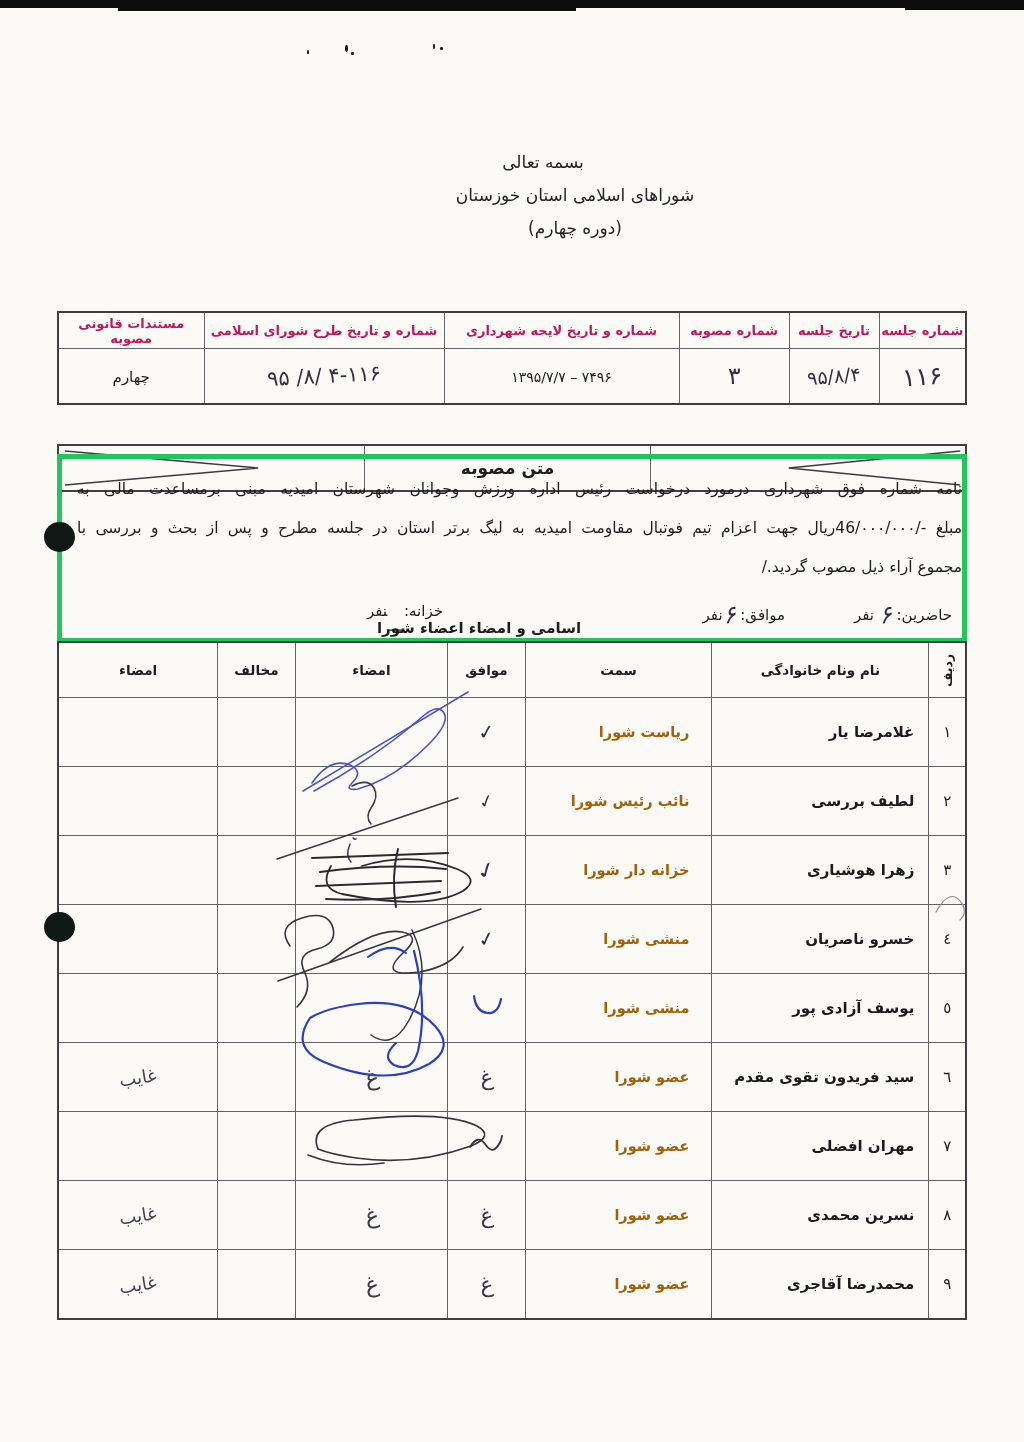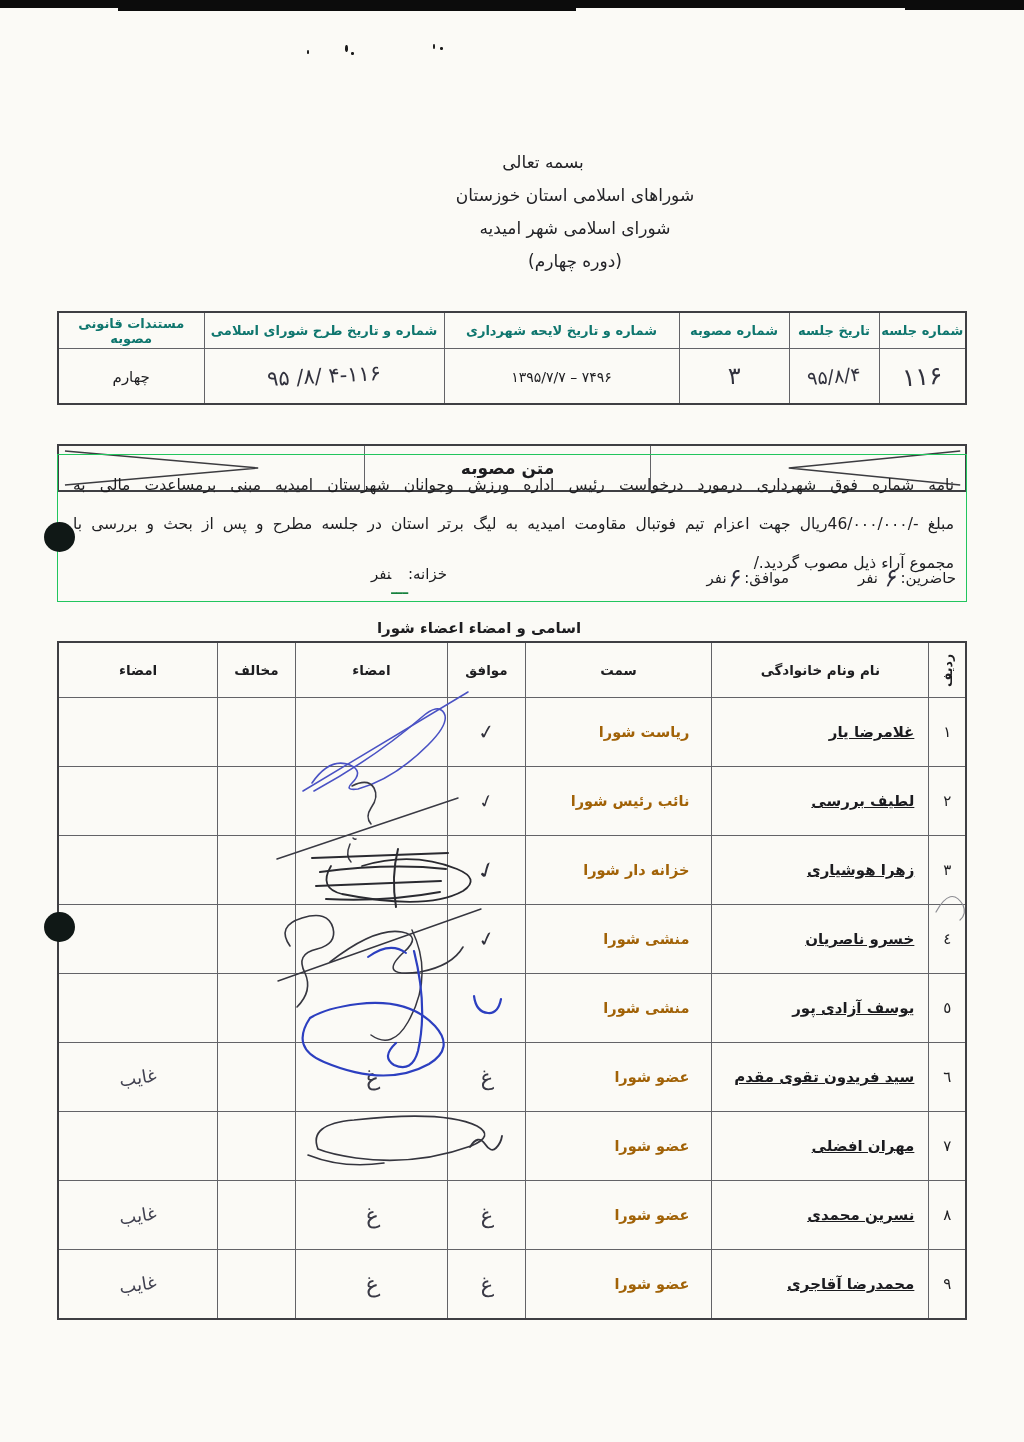--- a/index.html
+++ b/index.html
@@ -14,57 +14,57 @@
   
   .doc-header{position:absolute;top:146px;left:360px;width:430px;text-align:center;
               font-size:17px;line-height:33px;color:#232327;direction:rtl;}
   .h-basmala{transform:translateX(-32px);}
   
   table{border-collapse:collapse;table-layout:fixed;direction:rtl;}
   td{border:1px solid #636367;overflow:hidden;}
   .info-table,.banner,.members{position:absolute;left:57px;width:910px;background:transparent;}
   .info-table{top:311px;border:2px solid #3f3f43;}
   .info-table td{text-align:center;vertical-align:middle;}
-  .it-head td{height:33px;font-size:13px;font-weight:700;color:#0f766e;}
+  .it-head td{height:33px;font-size:13px;font-weight:700;color:#be185d;}
   .it-vals td{height:52px;}
   .hw{color:#32323e;display:inline-block;white-space:nowrap;}
   .hw-session{font-size:25px;transform:rotate(-4deg);}
   .hw-date{font-size:19px;transform:rotate(-5deg);}
   .hw-res{font-size:24px;transform:rotate(-2deg);}
   .hw-plan{font-size:21px;transform:rotate(-3deg);}
   .typed-num{font-size:14px;letter-spacing:.5px;}
   .typed-docs{font-size:15px;}
   
   .banner{top:404px;border:2px solid #3f3f43;height:46px;margin-top:40px;}
   .banner td{height:42px;vertical-align:middle;text-align:center;}
   .b-mid{font-size:17px;font-weight:700;letter-spacing:1px;}
   .banner svg{display:block;width:100%;height:40px;}
   
-  .res-box{position:absolute;top:454px;left:57px;width:910px;height:148px;border:1px solid #22c55e;
-           box-sizing:border-box;direction:rtl;padding:11px 12px 0 15px;}
+  .res-box{position:absolute;top:454px;left:57px;width:910px;height:189px;border:5px solid #22c55e;
+           box-sizing:border-box;direction:rtl;padding:11px 0 0 15px;}
   .res-line{font-size:15.5px;line-height:39px;color:#1d1d20;}
   .res-just{text-align:justify;text-align-last:justify;}
   .res-end{text-align:right;}
   .stats{position:absolute;left:0;right:0;bottom:6px;height:34px;}
   .stat{position:absolute;white-space:nowrap;font-size:15px;direction:rtl;}
   .stat-present{right:10px;}
   .stat-agree{right:177px;}
   .stat-oppose{right:519px;}
   .hw-val{font-size:24px;color:#30303e;display:inline-block;transform:rotate(-9deg);
           position:relative;top:3px;font-style:italic;}
   .hw-dash{color:#15803d;font-size:19px;position:relative;top:15px;}
   
   .members-title{position:absolute;top:619px;left:57px;width:910px;text-align:center;
                  font-weight:700;font-size:15px;direction:rtl;transform:translateX(-33px);}
   .members{top:641px;border:2px solid #3f3f43;}
   .members thead td{height:52px;text-align:center;vertical-align:middle;font-weight:700;font-size:13.5px;}
   .members tbody td{height:66px;text-align:center;vertical-align:middle;}
   .rdif{transform:rotate(-90deg);display:inline-block;font-size:12.5px;font-weight:700;white-space:nowrap;}
   .c-no{font-size:15px;}
-  .c-name{text-align:right !important;padding-right:14px;font-weight:700;font-size:15px;color:#1b1b1f;text-decoration:underline;}
+  .c-name{text-align:right !important;padding-right:14px;font-weight:700;font-size:15px;color:#1b1b1f;}
   .c-role{text-align:right !important;padding-right:22px;font-weight:700;font-size:14.5px;color:#a16207;}
   .check{font-size:20px;color:#2f2f3a;display:inline-block;font-weight:700;transform:rotate(-8deg);}
   .ck1{transform:rotate(-16deg) scale(.9);}
   .ck2{transform:rotate(-26deg) scaleX(1.25);}
   .ck3{transform:rotate(-12deg);}
   .gh{font-size:22px;color:#3a3a46;display:inline-block;transform:rotate(-5deg);}
   .gh-sign{font-size:23px;transform:rotate(-8deg);}
   .absent-note{font-size:18px;color:#414150;display:inline-block;transform:rotate(-9deg);letter-spacing:.5px;}
   .ink-overlay{position:absolute;top:0;left:0;width:1024px;height:1442px;z-index:5;pointer-events:none;}
 </style>
@@ -81,21 +81,20 @@
   <div class="speck" style="left:307px;top:50px;width:2px;height:4px;"></div>
   <div class="speck" style="left:433px;top:44px;width:2px;height:5px;"></div>
   <div class="speck" style="left:440px;top:47px;width:3px;height:3px;"></div>
 
   <div class="punch" style="top:522px;"></div>
   <div class="punch" style="top:912px;"></div>
 
   <header class="doc-header">
     <div class="h-basmala">بسمه تعالی</div>
     <div>شوراهای اسلامی استان خوزستان</div>
-    <div>شورای اسلامی شهر امیدیه</div>
     <div>(دوره چهارم)</div>
   </header>
 
   <table class="info-table" dir="rtl">
     <colgroup>
         <col style="width:87px">
         <col style="width:90px">
         <col style="width:110px">
         <col style="width:235px">
         <col style="width:240px">

